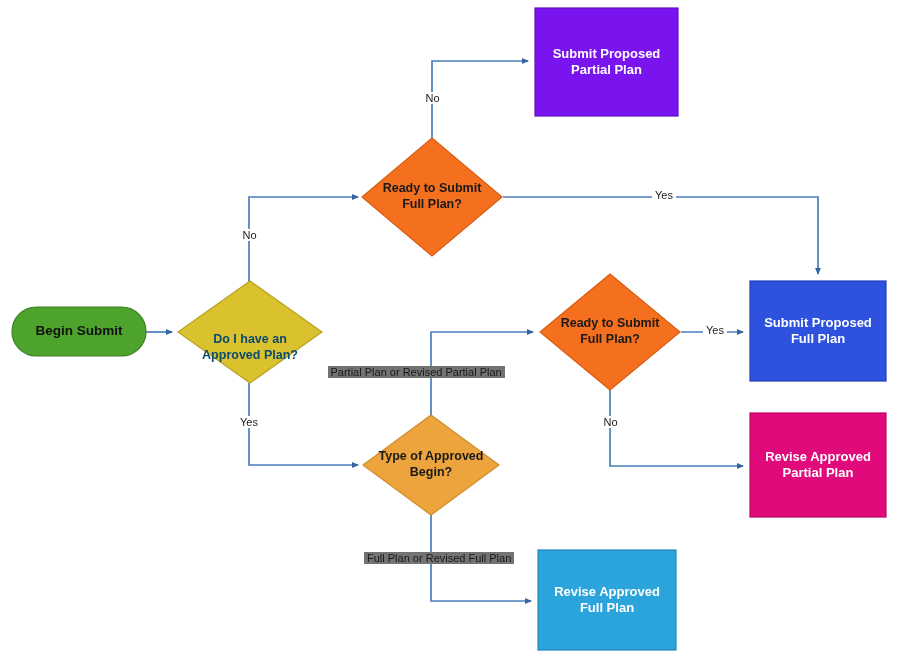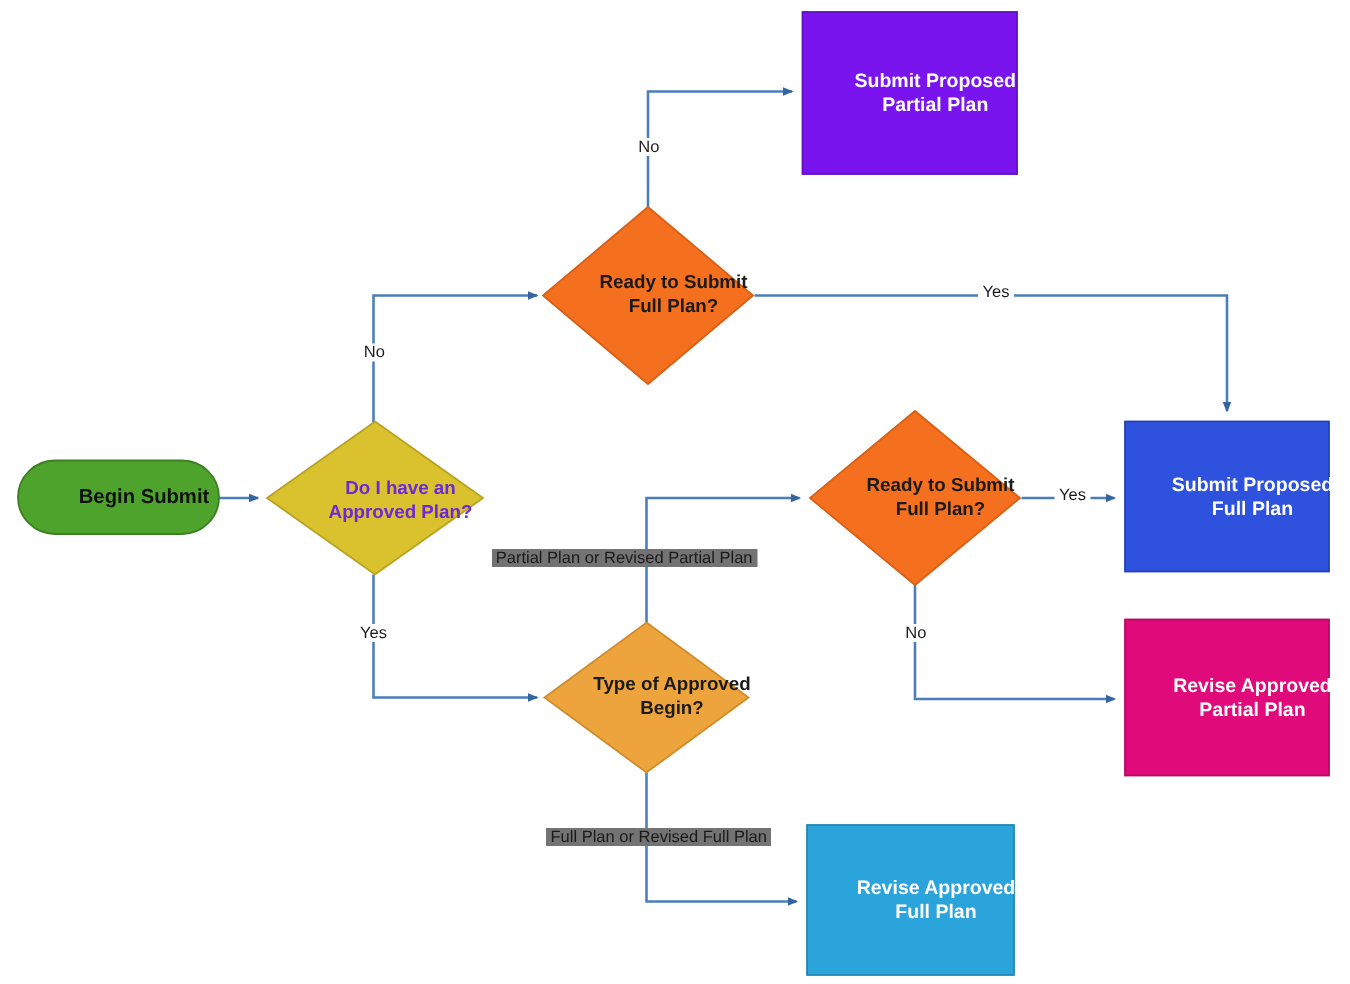--- a/index.html
+++ b/index.html
@@ -27,21 +27,20 @@
   .node-label {
     position: absolute;
     display: flex;
     align-items: center;
     justify-content: center;
     text-align: center;
     font-weight: bold;
     line-height: 1.25;
     white-space: pre-line;
     pointer-events: none;
-    padding-left: 17px;
   }
   .edge-label {
     position: absolute;
     font-size: 11px;
     font-weight: normal;
     color: #1a1a1a;
     white-space: nowrap;
     text-align: center;
   }
   .proc-label {
@@ -87,21 +86,21 @@
         <polygon points="431,415 499,465 431,515 363,465" fill="#eda43c" stroke="#d08c2a" stroke-width="1.2"></polygon>
         <polygon points="610,274 680,332 610,390 540,332" fill="#f4701e" stroke="#d85f14" stroke-width="1.2"></polygon>
         <rect x="750" y="281" width="136" height="100" fill="#2e52dd" stroke="#2340b8" stroke-width="1.2"></rect>
         <rect x="750" y="413" width="136" height="104" fill="#e00a7a" stroke="#b70863" stroke-width="1.2"></rect>
         <rect x="538" y="550" width="138" height="100" fill="#2ba4dc" stroke="#2187b7" stroke-width="1.2"></rect>
       </g>
   </svg>
 
   <div class="node-label start-label" style="left: 12px; top: 307px; width: 134px; height: 49px; color: rgb(17, 17, 17);">Begin Submit</div>
 
-  <div class="node-label dec-label" style="left: 178px; top: 283px; width: 144px; height: 102px; color: #6d28d9;">Do I have an
+  <div class="node-label dec-label" style="left: 178px; top: 297px; width: 144px; height: 102px; color: #0c4a6e;">Do I have an
 Approved Plan?</div>
 
   <div class="node-label dec-label" style="left: 362px; top: 138px; width: 140px; height: 118px; color: rgb(26, 26, 26);">Ready to Submit
 Full Plan?</div>
 
   <div class="node-label proc-label" style="left: 535px; top: 8px; width: 143px; height: 108px; color: rgb(255, 255, 255);">Submit Proposed
 Partial Plan</div>
 
   <div class="node-label dec-label" style="left: 363px; top: 415px; width: 136px; height: 100px; color: rgb(26, 26, 26);">Type of Approved
 Begin?</div>

